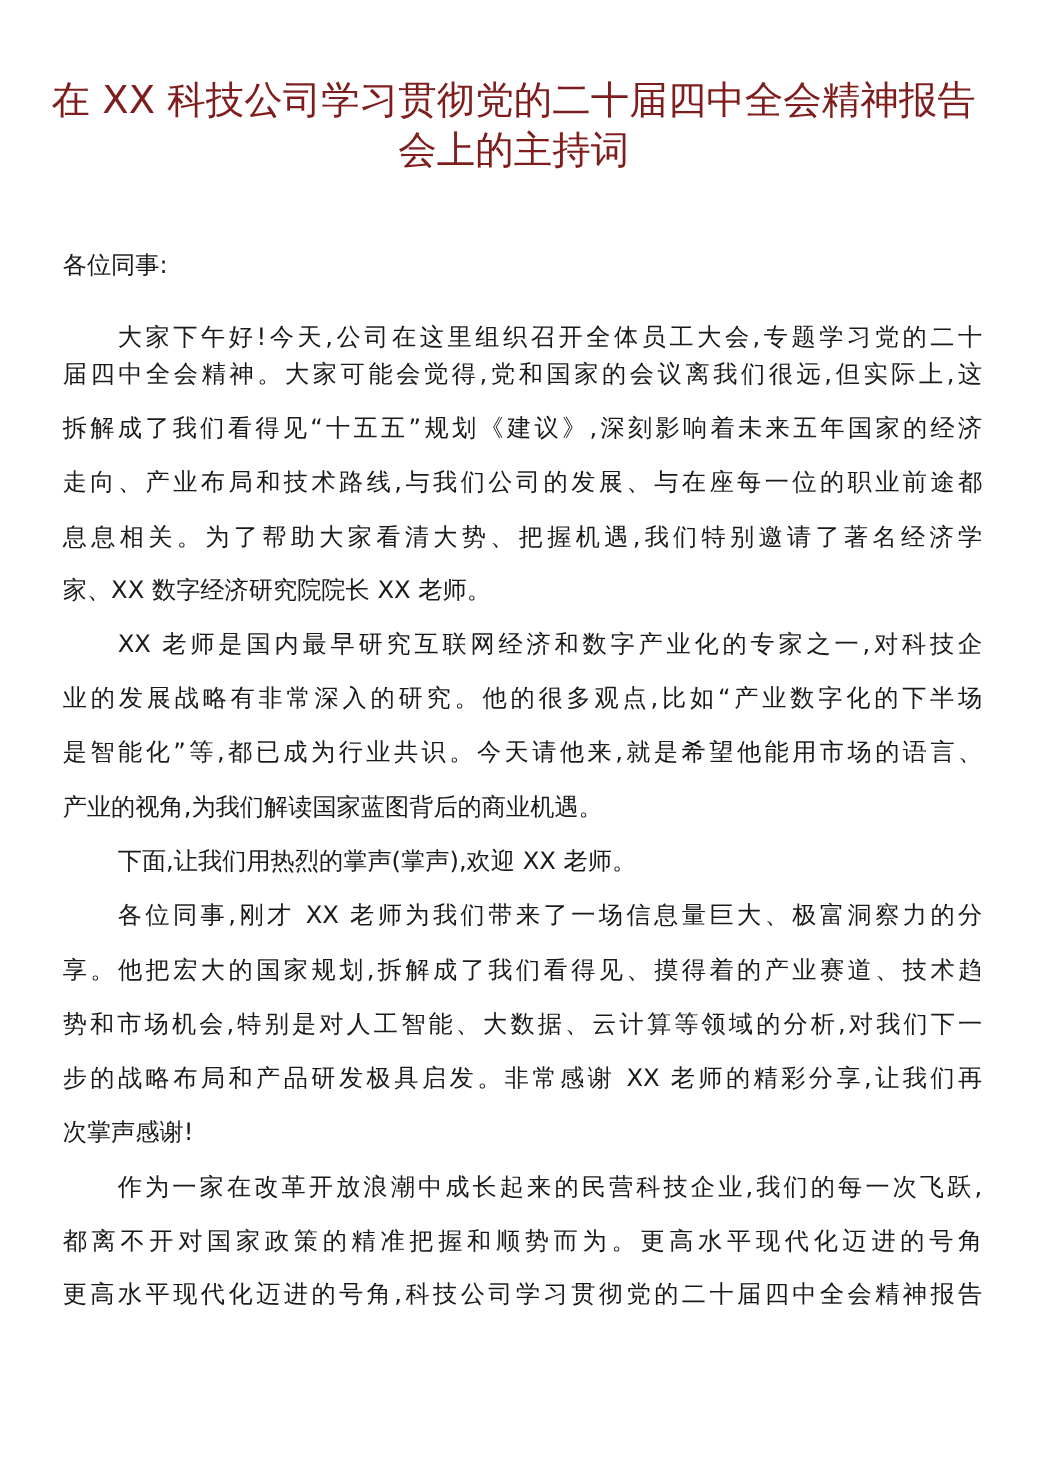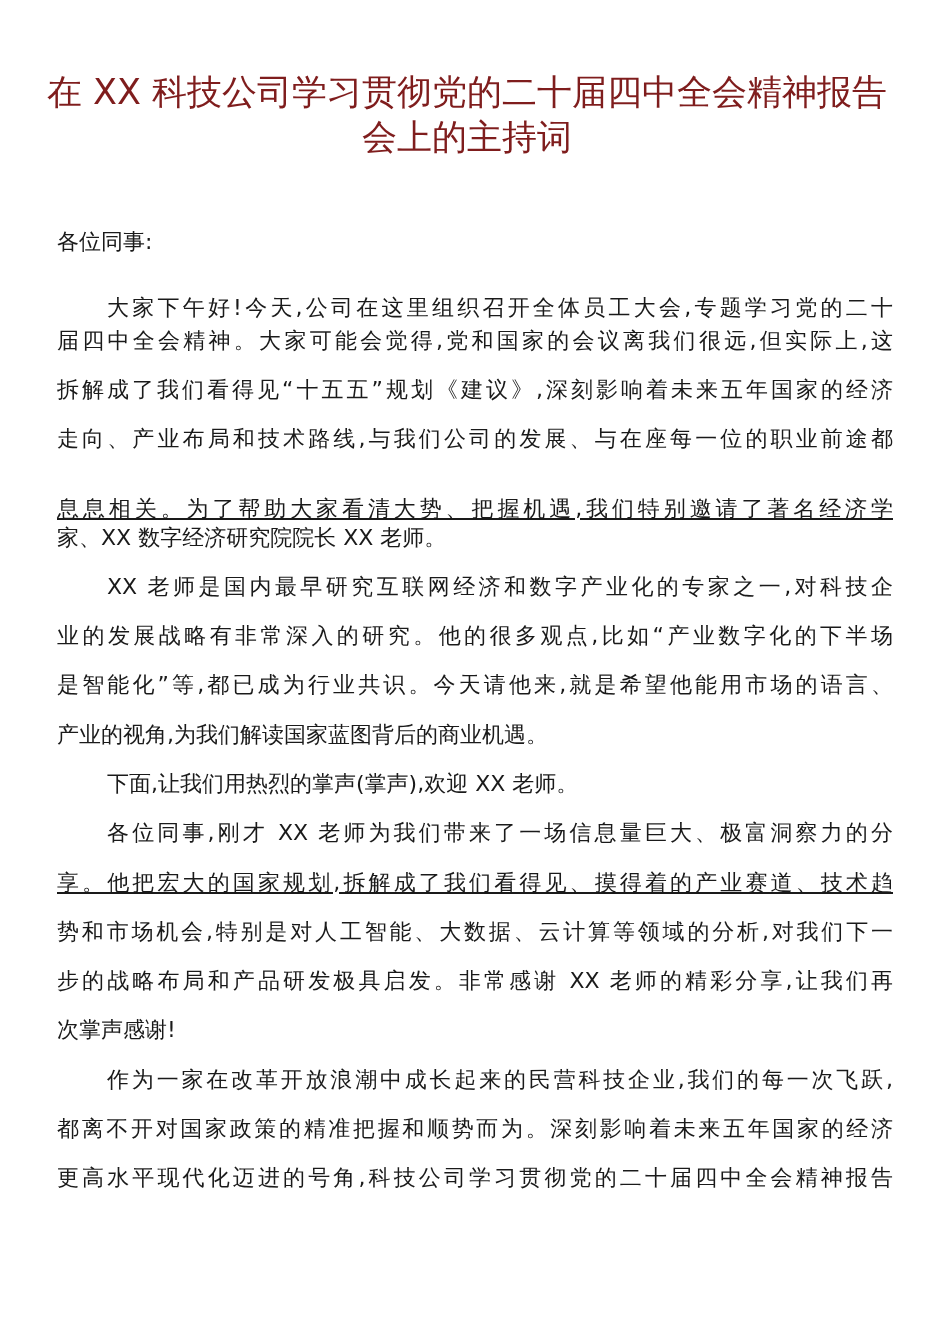--- a/index.html
+++ b/index.html
@@ -61,33 +61,33 @@
 
   <div class="title title-line-1">在 XX 科技公司学习贯彻党的二十届四中全会精神报告</div>
   <div class="title title-line-2">会上的主持词</div>
 
   <div class="line last" style="top:225px;">各位同事:</div>
 
   <div class="line indent" style="top:275px;margin-top:16px;">大家下午好!今天,公司在这里组织召开全体员工大会,专题学习党的二十</div>
   <div class="line" style="top:324px;">届四中全会精神。大家可能会觉得,党和国家的会议离我们很远,但实际上,这</div>
   <div class="line" style="top:373px;">拆解成了我们看得见“十五五”规划《建议》,深刻影响着未来五年国家的经济</div>
   <div class="line" style="top:422px;">走向、产业布局和技术路线,与我们公司的发展、与在座每一位的职业前途都</div>
-  <div class="line" style="top:492px;text-decoration:underline;">息息相关。为了帮助大家看清大势、把握机遇,我们特别邀请了著名经济学</div>
+  <div class="line" style="top:472px;">息息相关。为了帮助大家看清大势、把握机遇,我们特别邀请了著名经济学</div>
   <div class="line last" style="top:521px;">家、XX 数字经济研究院院长 XX 老师。</div>
 
   <div class="line indent" style="top:570px;">XX 老师是国内最早研究互联网经济和数字产业化的专家之一,对科技企</div>
   <div class="line" style="top:619px;">业的发展战略有非常深入的研究。他的很多观点,比如“产业数字化的下半场</div>
   <div class="line" style="top:668px;">是智能化”等,都已成为行业共识。今天请他来,就是希望他能用市场的语言、</div>
   <div class="line last" style="top:718px;">产业的视角,为我们解读国家蓝图背后的商业机遇。</div>
 
   <div class="line indent last" style="top:767px;">下面,让我们用热烈的掌声(掌声),欢迎 XX 老师。</div>
 
   <div class="line indent" style="top:816px;">各位同事,刚才 XX 老师为我们带来了一场信息量巨大、极富洞察力的分</div>
-  <div class="line" style="top:866px;text-decoration:underline;">享。他把宏大的国家规划,拆解成了我们看得见、摸得着的产业赛道、技术趋</div>
+  <div class="line" style="top:866px;">享。他把宏大的国家规划,拆解成了我们看得见、摸得着的产业赛道、技术趋</div>
   <div class="line" style="top:915px;">势和市场机会,特别是对人工智能、大数据、云计算等领域的分析,对我们下一</div>
   <div class="line" style="top:964px;">步的战略布局和产品研发极具启发。非常感谢 XX 老师的精彩分享,让我们再</div>
   <div class="line last" style="top:1013px;">次掌声感谢!</div>
 
   <div class="line indent" style="top:1063px;">作为一家在改革开放浪潮中成长起来的民营科技企业,我们的每一次飞跃,</div>
-  <div class="line" style="top:1112px;">都离不开对国家政策的精准把握和顺势而为。深刻影响着未来五年国家的经济</div>
+  <div class="line" style="top:1112px;">都离不开对国家政策的精准把握和顺势而为。更高水平现代化迈进的号角</div>
   <div class="line" style="top:1161px;">更高水平现代化迈进的号角,科技公司学习贯彻党的二十届四中全会精神报告</div>
 
 </div>
 
 </body></html>

